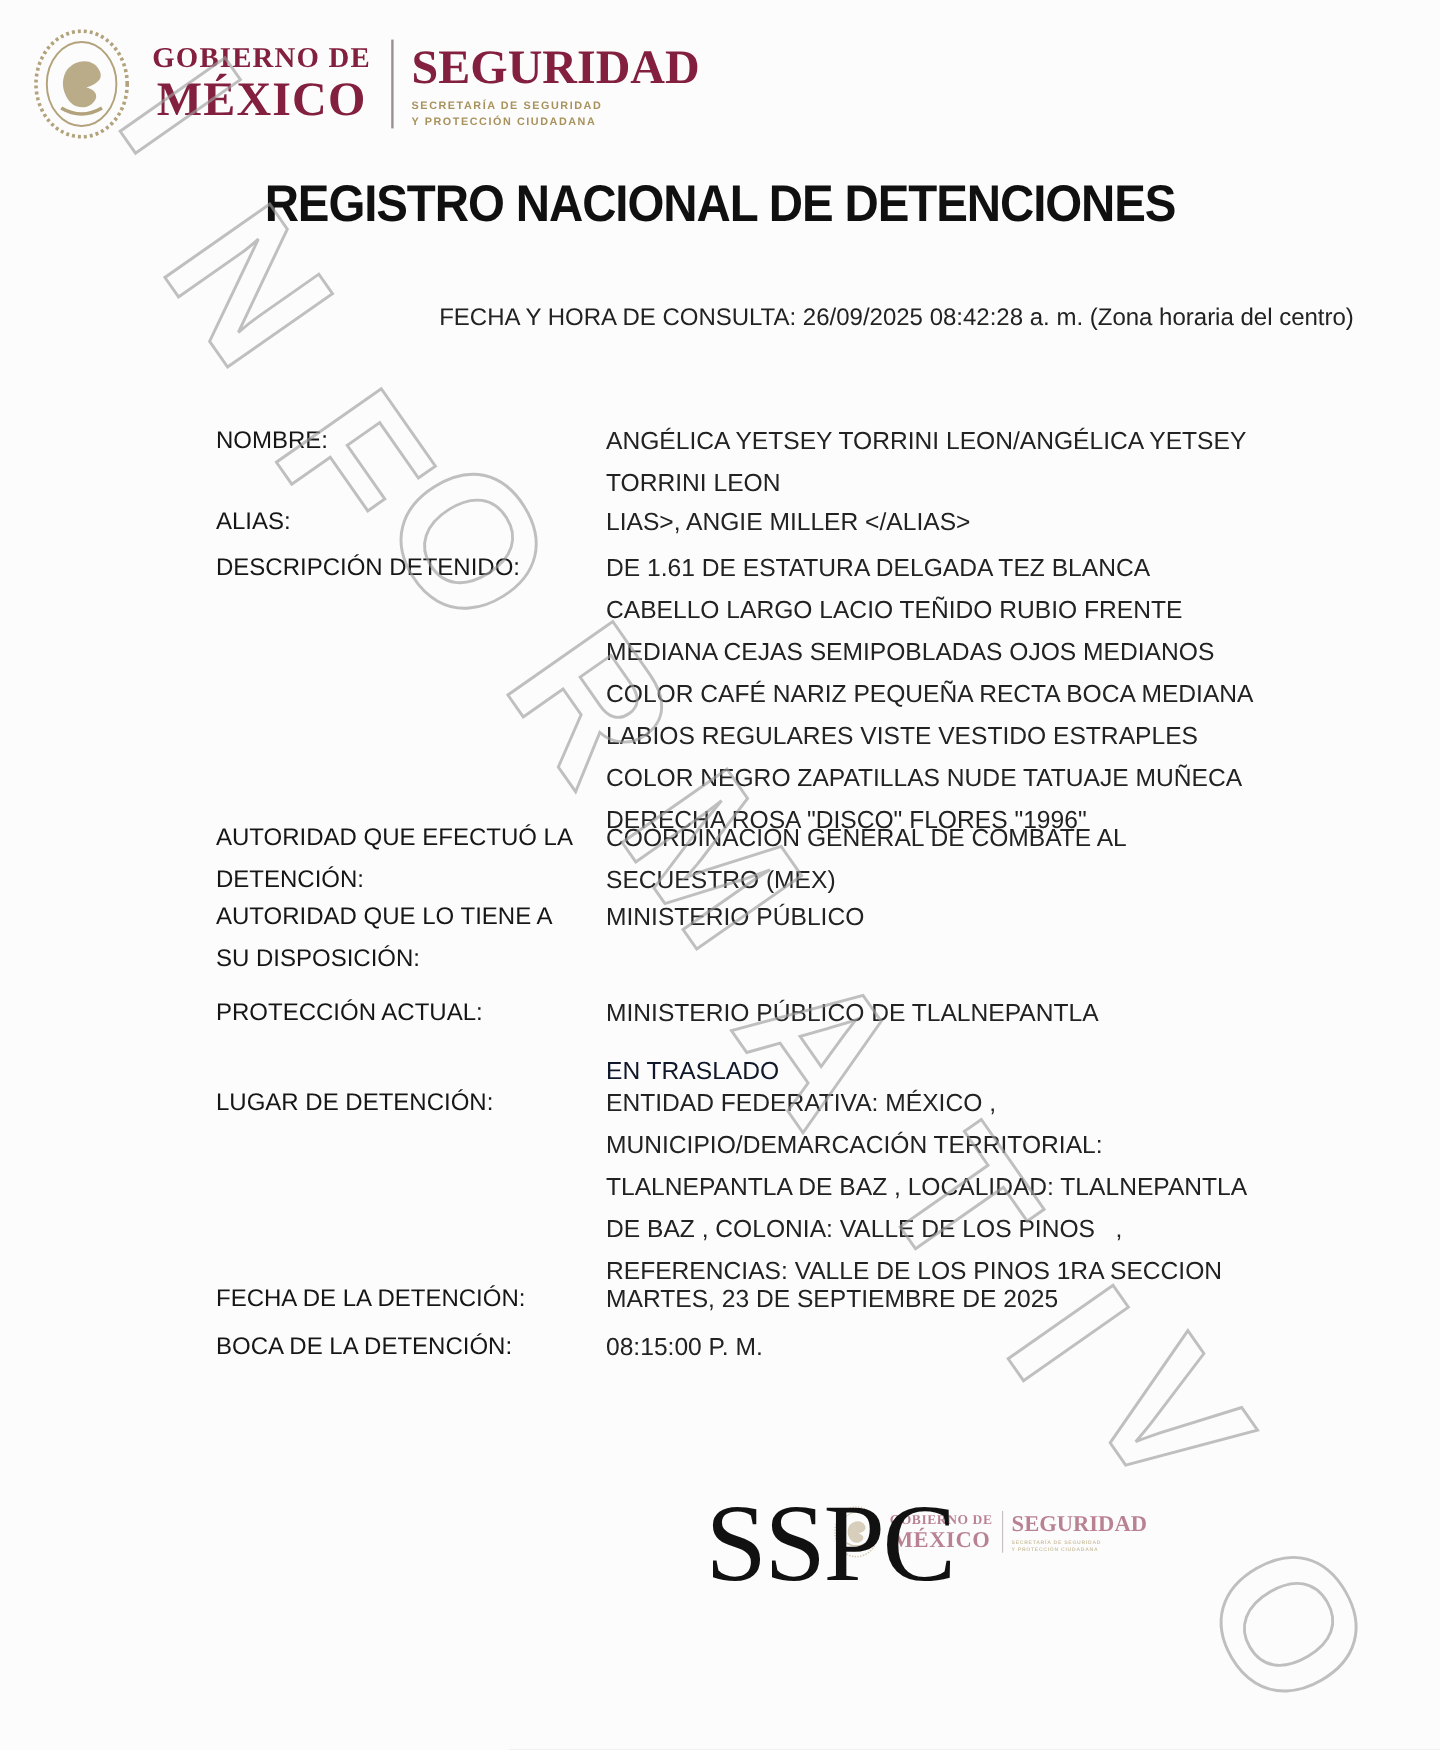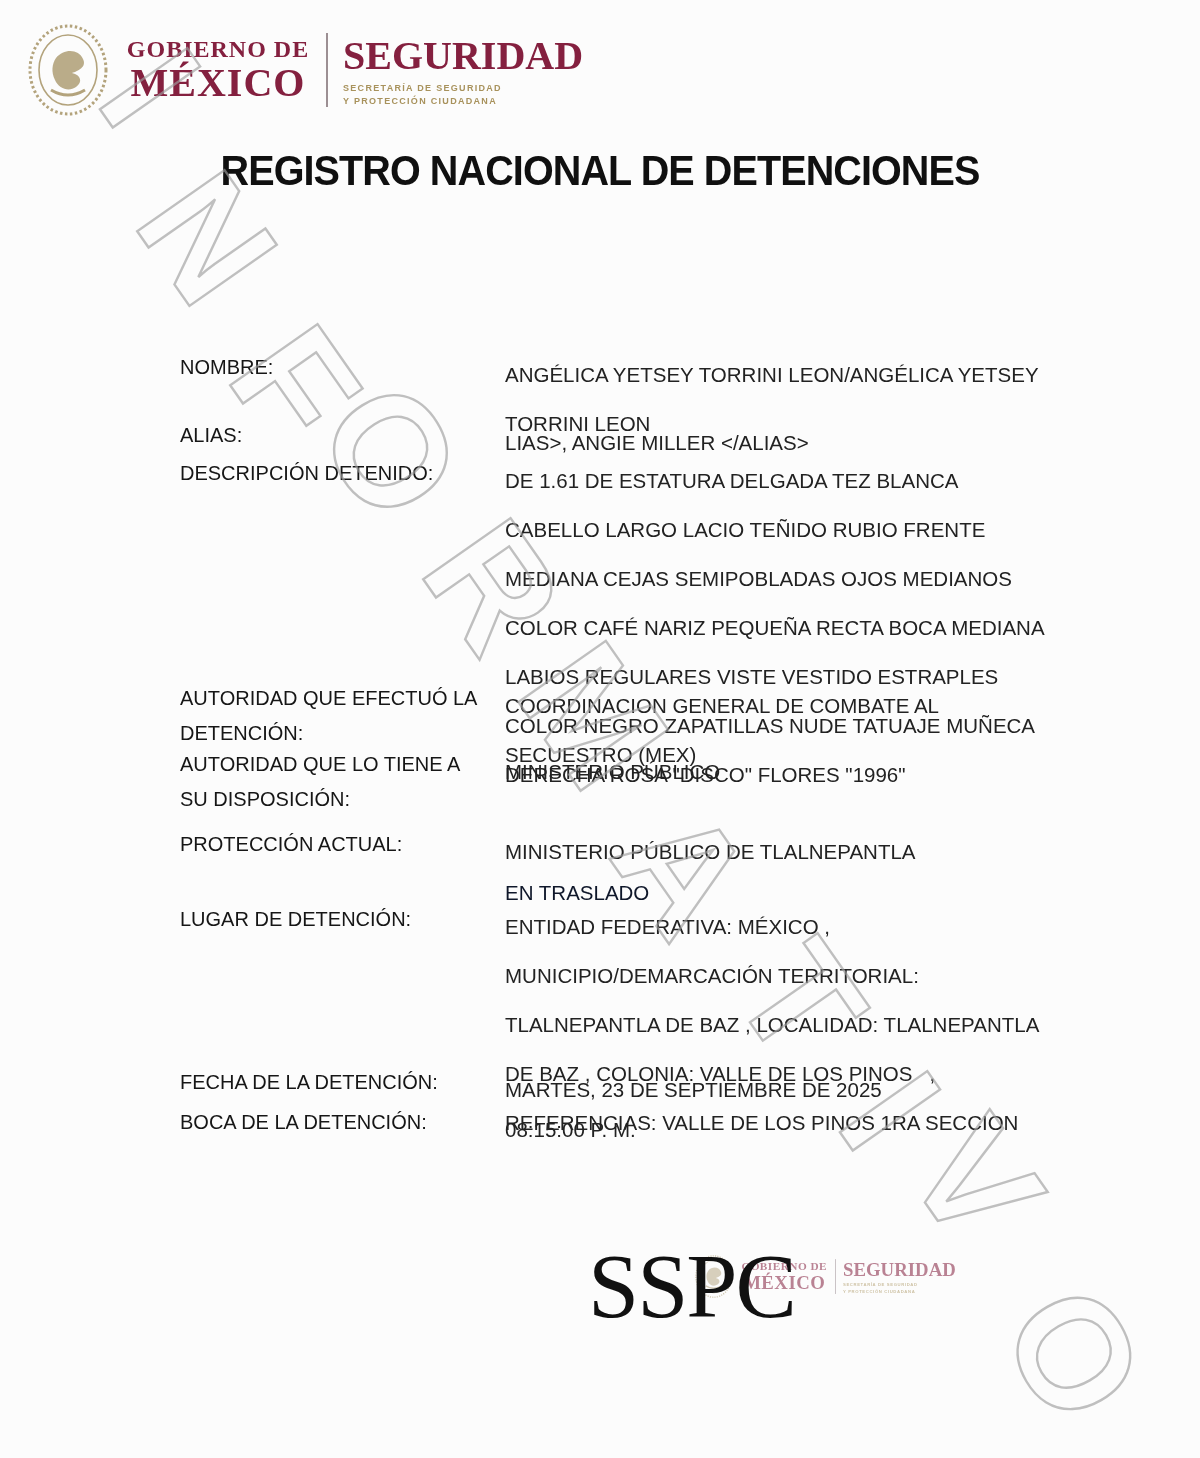--- a/index.html
+++ b/index.html
@@ -31,21 +31,21 @@
   
   .doc-title{
     position:absolute;left:0;right:0;top:146px;margin:0;z-index:2;
     text-align:center;font-size:43px;font-weight:bold;letter-spacing:-1px;color:#101010;
     transform:scaleX(0.92);
   }
   .consulta{position:absolute;left:366px;top:254px;z-index:2;font-size:20px;color:#222;}
   
   .row{position:absolute;left:0;width:1200px;z-index:2;}
   .lbl{position:absolute;left:180px;width:318px;font-weight:normal;font-size:20px;line-height:35px;color:#161616;white-space:pre-wrap;}
-  .val{position:absolute;left:505px;width:600px;font-size:20.5px;line-height:49px;color:#222;white-space:pre-wrap;}
+  .val{position:absolute;left:505px;width:600px;font-size:20.5px;line-height:35px;color:#222;white-space:pre-wrap;}
   .val2{position:absolute;left:505px;top:48px;width:600px;font-size:20.5px;line-height:35px;color:#0f172a;}
   .r-nombre{top:350px;} .r-alias{top:418px;} .r-desc{top:456px;}
   .r-aut1{top:681px;} .r-aut2{top:747px;} .r-ubic{top:827px;}
   .r-lugar{top:902px;} .r-fecha{top:1065px;} .r-hora{top:1105px;}
   
   .sspc{position:absolute;left:588px;top:1240px;z-index:3;font-size:92px;letter-spacing:-2px;color:#111;line-height:1;font-family:Liberation Serif, serif;}
   .sig-details{position:absolute;left:893px;top:1230px;z-index:4;font-size:15.5px;line-height:19.5px;color:#2d2d2d;white-space:pre-wrap;width:300px;}
 </style>
 </head>
 <body>
@@ -81,20 +81,21 @@
     </div>
     <div class="logo-divider"></div>
     <div class="agency">
       <div class="agency-name">SEGURIDAD</div>
       <div class="agency-sub first">SECRETARÍA DE SEGURIDAD</div>
       <div class="agency-sub">Y PROTECCIÓN CIUDADANA</div>
     </div>
   </div>
 
   <h1 class="doc-title">REGISTRO NACIONAL DE DETENCIONES</h1>
+  <div class="consulta">FECHA Y HORA DE CONSULTA: 26/09/2025 08:42:28 a. m. (Zona horaria del centro)</div>
 
   <div class="row r-nombre">
     <div class="lbl">NOMBRE:</div>
     <div class="val">ANGÉLICA YETSEY TORRINI LEON/ANGÉLICA YETSEY
 TORRINI LEON</div>
   </div>
 
   <div class="row r-alias">
     <div class="lbl">ALIAS:</div>
     <div class="val">LIAS&gt;, ANGIE MILLER &lt;/ALIAS&gt;</div>

